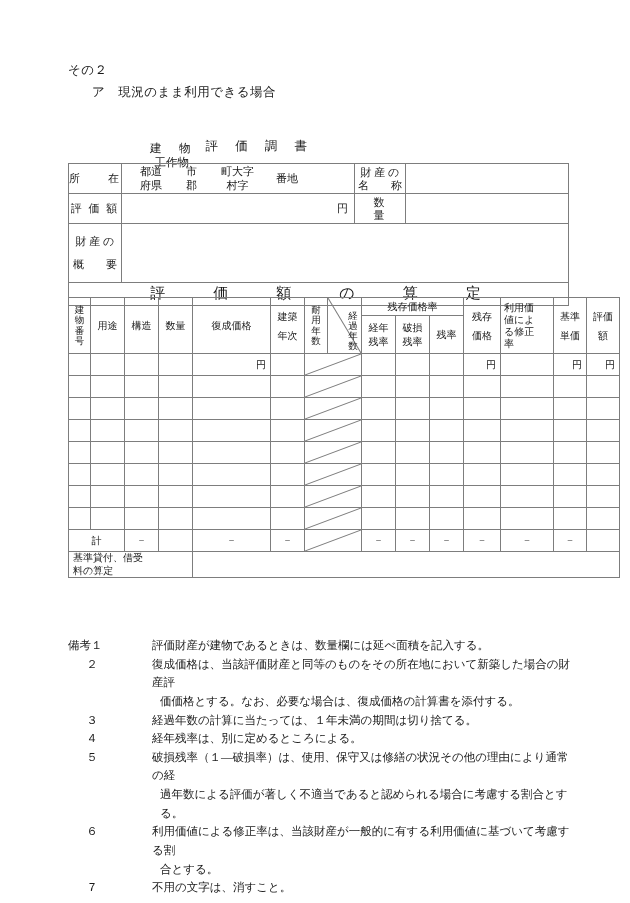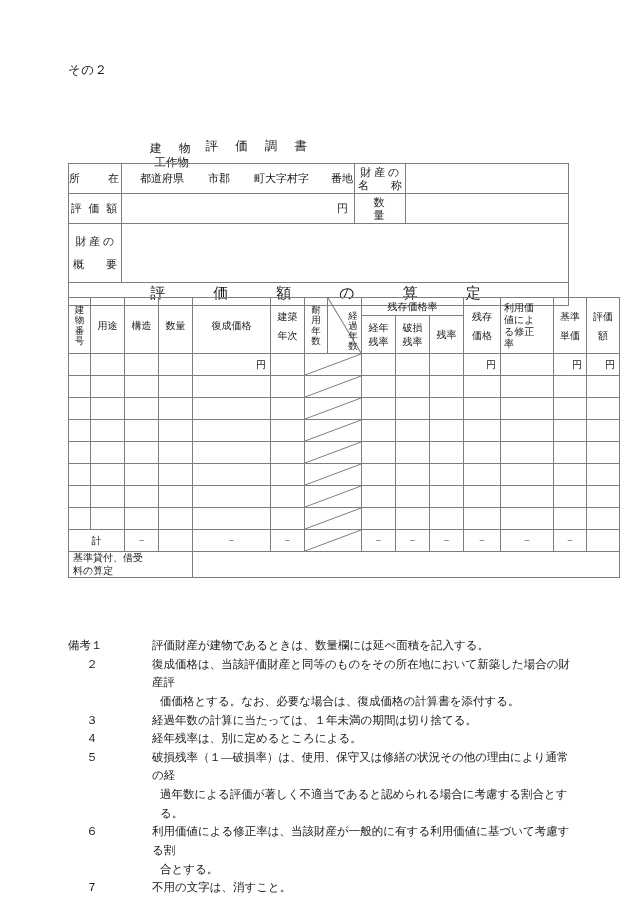--- a/index.html
+++ b/index.html
@@ -41,21 +41,21 @@
   .title-main{font-size:12.5px;letter-spacing:7px;margin-left:12px;}
 
   
   #tbl-main{left:68px;top:163px;}
   #tbl-main td{height:29px;}
   .cell-shozai{width:52px;}
   .cell-addr{width:232px;text-align:left;}
   .cell-zname{width:50px;}
   .cell-zval{width:162px;}
   .addr-row{display:flex;align-items:center;height:100%;font-size:11px;}
-  .addr-stack{display:inline-flex;line-height:1.2;text-align:center;}
+  .addr-stack{display:inline-flex;flex-direction:column;line-height:1.2;text-align:center;}
   .yen-right{text-align:right;padding-right:6px;}
   .cell-gaiyo{height:58px !important;}
   .gaiyo-stack{display:flex;flex-direction:column;line-height:2.1;font-size:11px;}
 
   .hdr-sansyo{height:22px !important;font-size:15px;letter-spacing:6px;}
 
   
   #tbl-calc{left:68px;top:297px;}
   #tbl-calc td{font-size:10px;height:21px;}
   .vert2{line-height:1.12;}
@@ -92,20 +92,21 @@
   .note .txt{flex:1 1 auto;}
   .n1 .num{width:48px;}
   .n .num{width:48px;text-align:center;}
 </style>
 </head>
 <body>
 
 <div class="page">
 
   <div class="lbl-sono">その２</div>
+  <div class="lbl-a">ア　現況のまま利用できる場合</div>
 
 
   <div class="title-wrap">
     <div class="title-stack">
       <span class="sp">建　物</span>
       <span>工作物</span>
     </div>
     <div class="title-main">評 価 調 書</div>
   </div>
 

